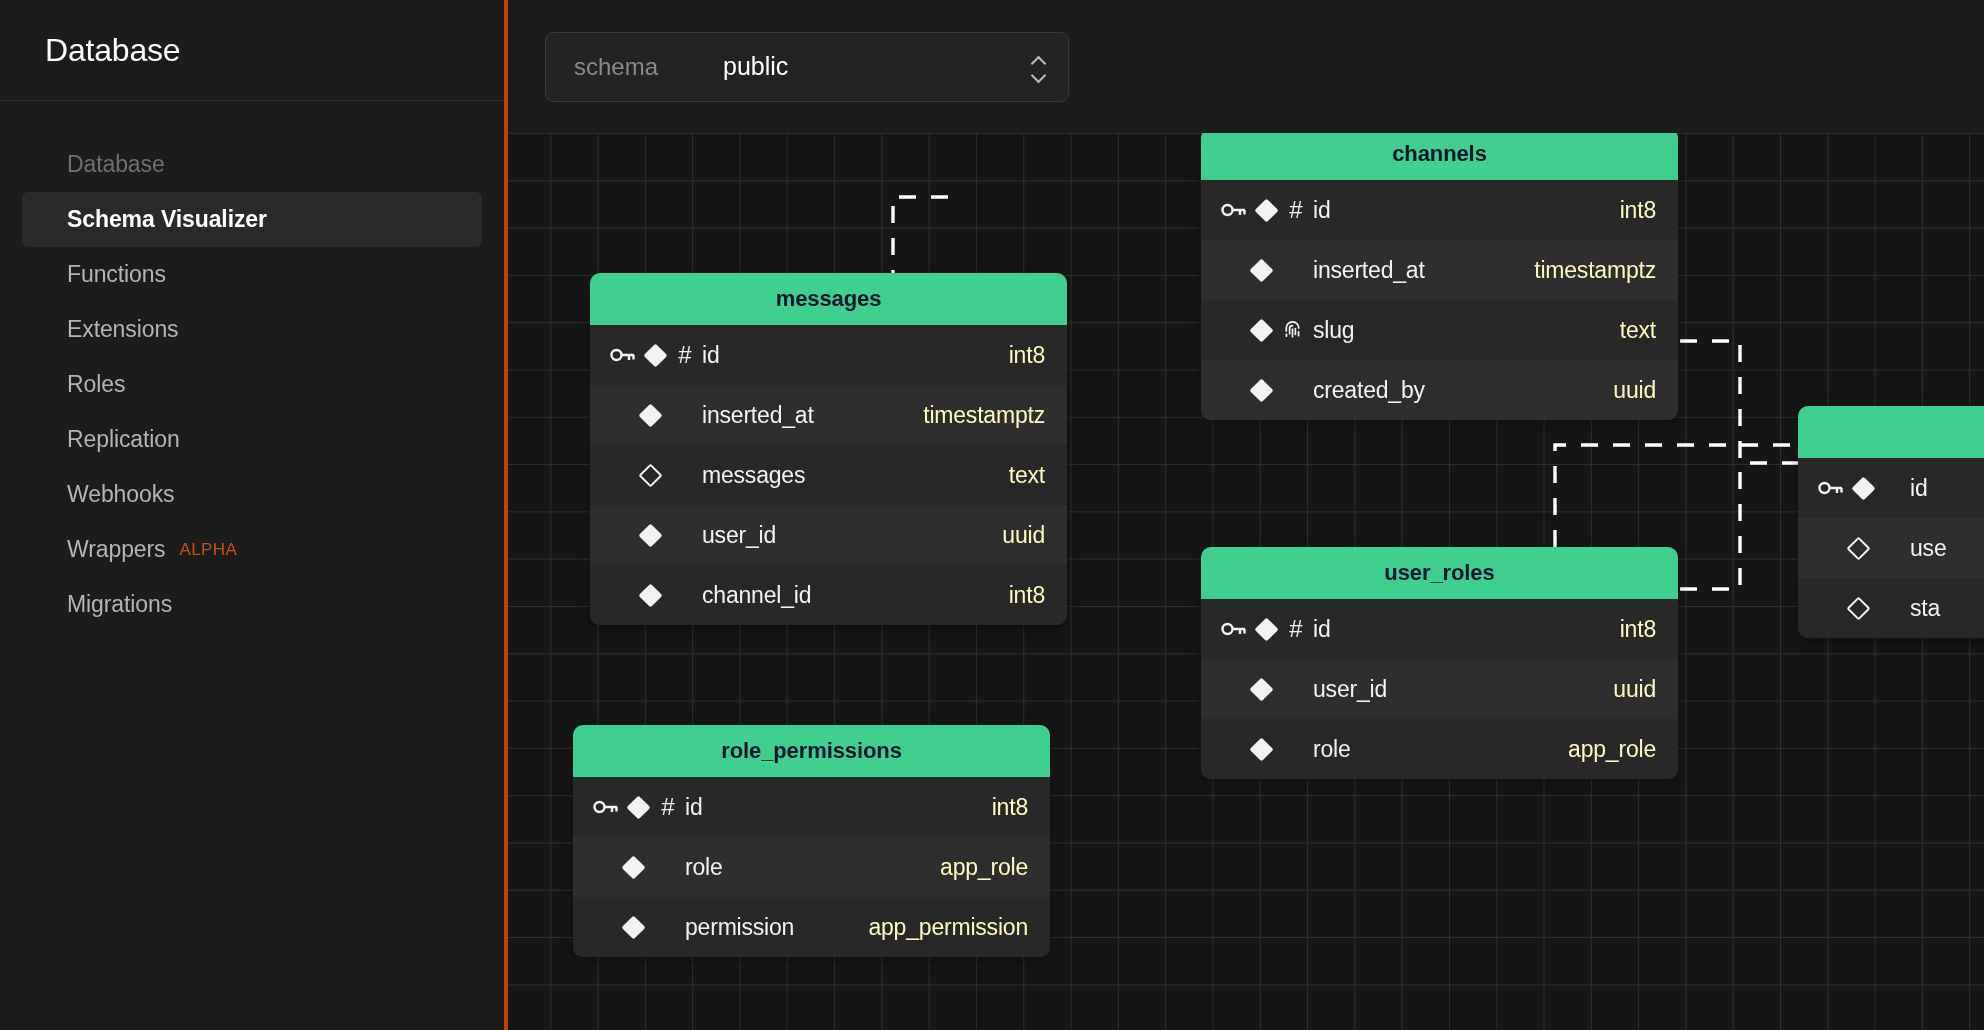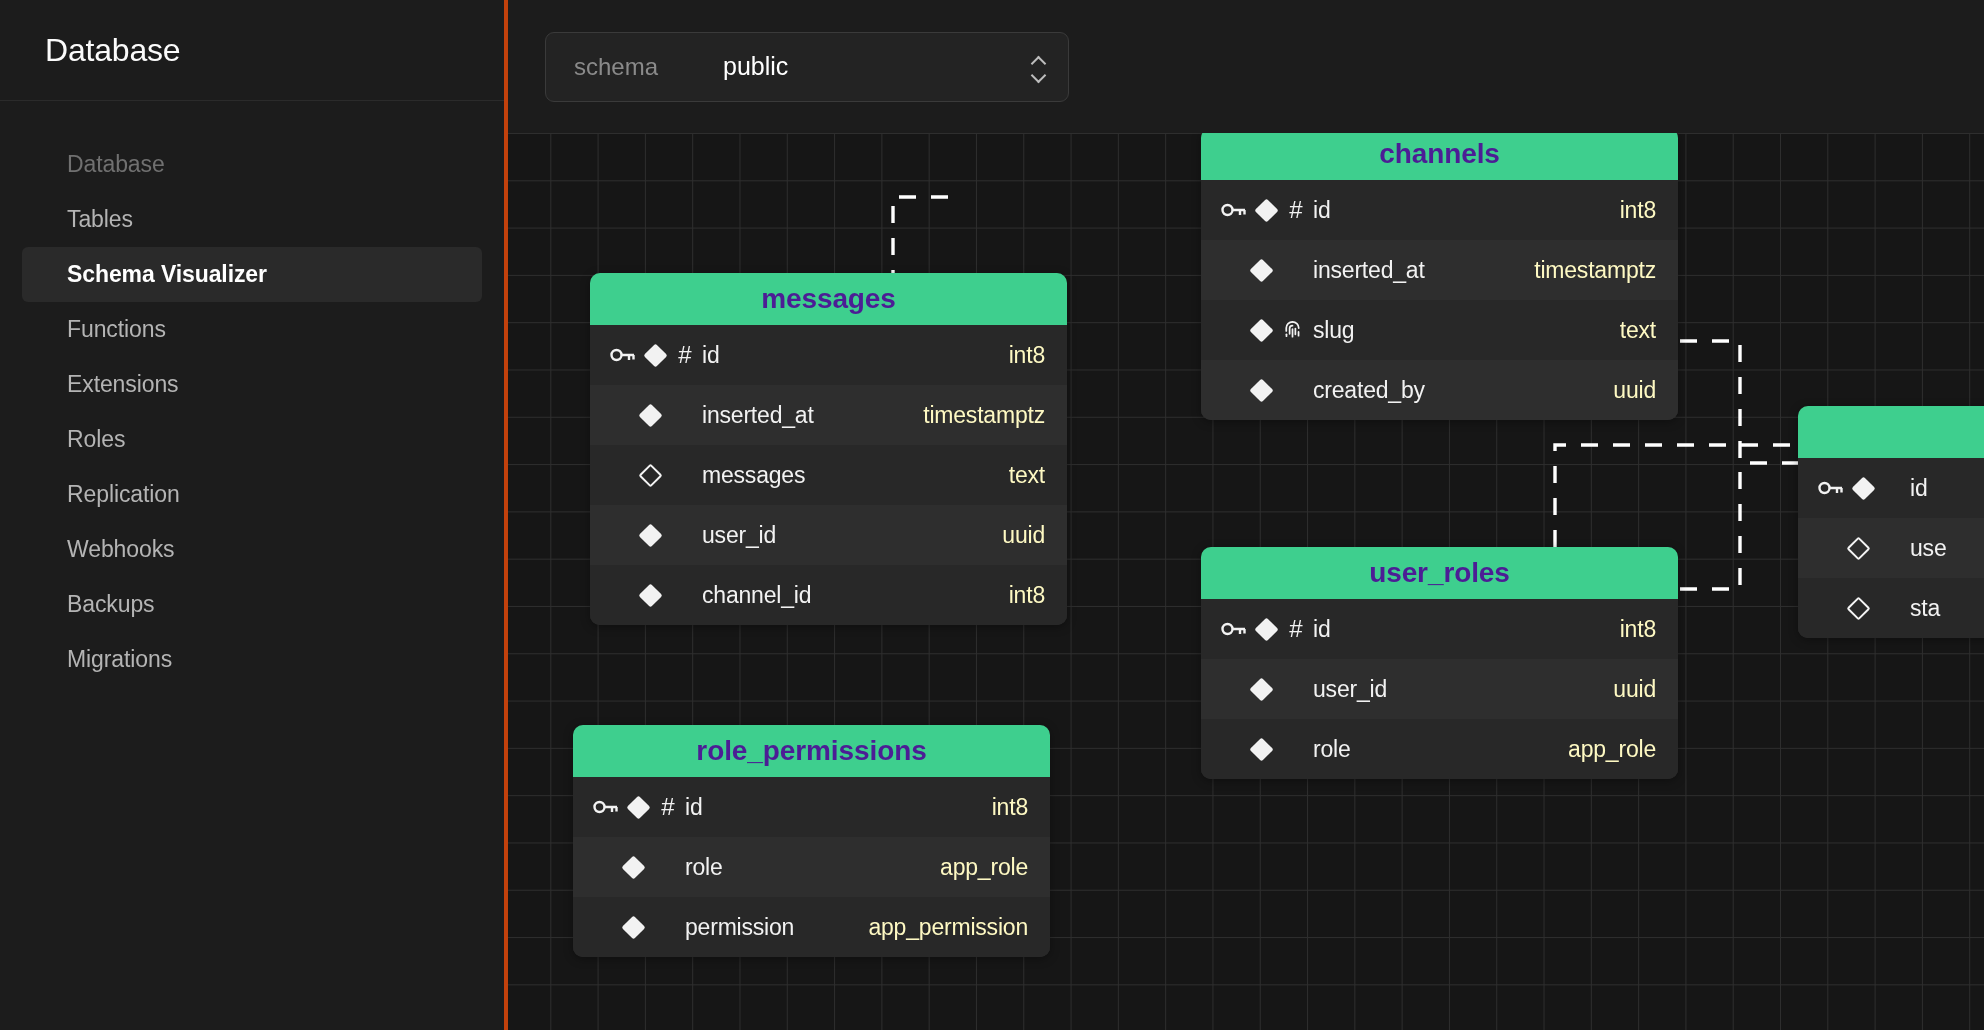--- a/index.html
+++ b/index.html
@@ -118,21 +118,21 @@
     box-shadow: 0 2px 10px rgba(0,0,0,.35);
     overflow: hidden;
     z-index: 5;
   }
   .node-header {
     height: 52px;
     background: #3ECF8E;
     display: flex; align-items: center; justify-content: center;
   }
   .node-title {
-    font-size: 28px; font-weight: 700; color: #4c1d95;
+    font-size: 22px; font-weight: 700; color: #0f172a;
     letter-spacing: -0.1px;
   }
   .node-rows { background: #2A2A2A; }
   .row {
     height: 60px;
     display: flex; align-items: center;
     padding: 0 22px 0 20px;
     background: #2A2A2A;
     position: relative;
   }
@@ -170,43 +170,41 @@
 <div class="app">
 
   <aside class="sidebar">
     <div class="sidebar-header">
       <div class="sidebar-title">Database</div>
     </div>
     <nav class="sidebar-nav" id="sidebar-nav">
         <div class="nav-item muted">
           <span class="nav-label">Database</span>
         </div>
-        <div class="nav-item">
-          <span class="nav-label">Tables</span>
-        </div>
         <div class="nav-item active">
           <span class="nav-label">Schema Visualizer</span>
         </div>
         <div class="nav-item">
           <span class="nav-label">Functions</span>
         </div>
         <div class="nav-item">
           <span class="nav-label">Extensions</span>
         </div>
         <div class="nav-item">
           <span class="nav-label">Roles</span>
         </div>
         <div class="nav-item">
           <span class="nav-label">Replication</span>
         </div>
         <div class="nav-item">
           <span class="nav-label">Webhooks</span>
         </div>
         <div class="nav-item">
-          <span class="nav-label">Backups</span>
+          <span class="nav-label">Wrappers</span>
+          <span class="badge-alpha">ALPHA</span>
         </div>
         <div class="nav-item">
           <span class="nav-label">Migrations</span>
         </div>
       </nav>
   </aside>
 
   <main class="main">
 
     <div class="toolbar">

